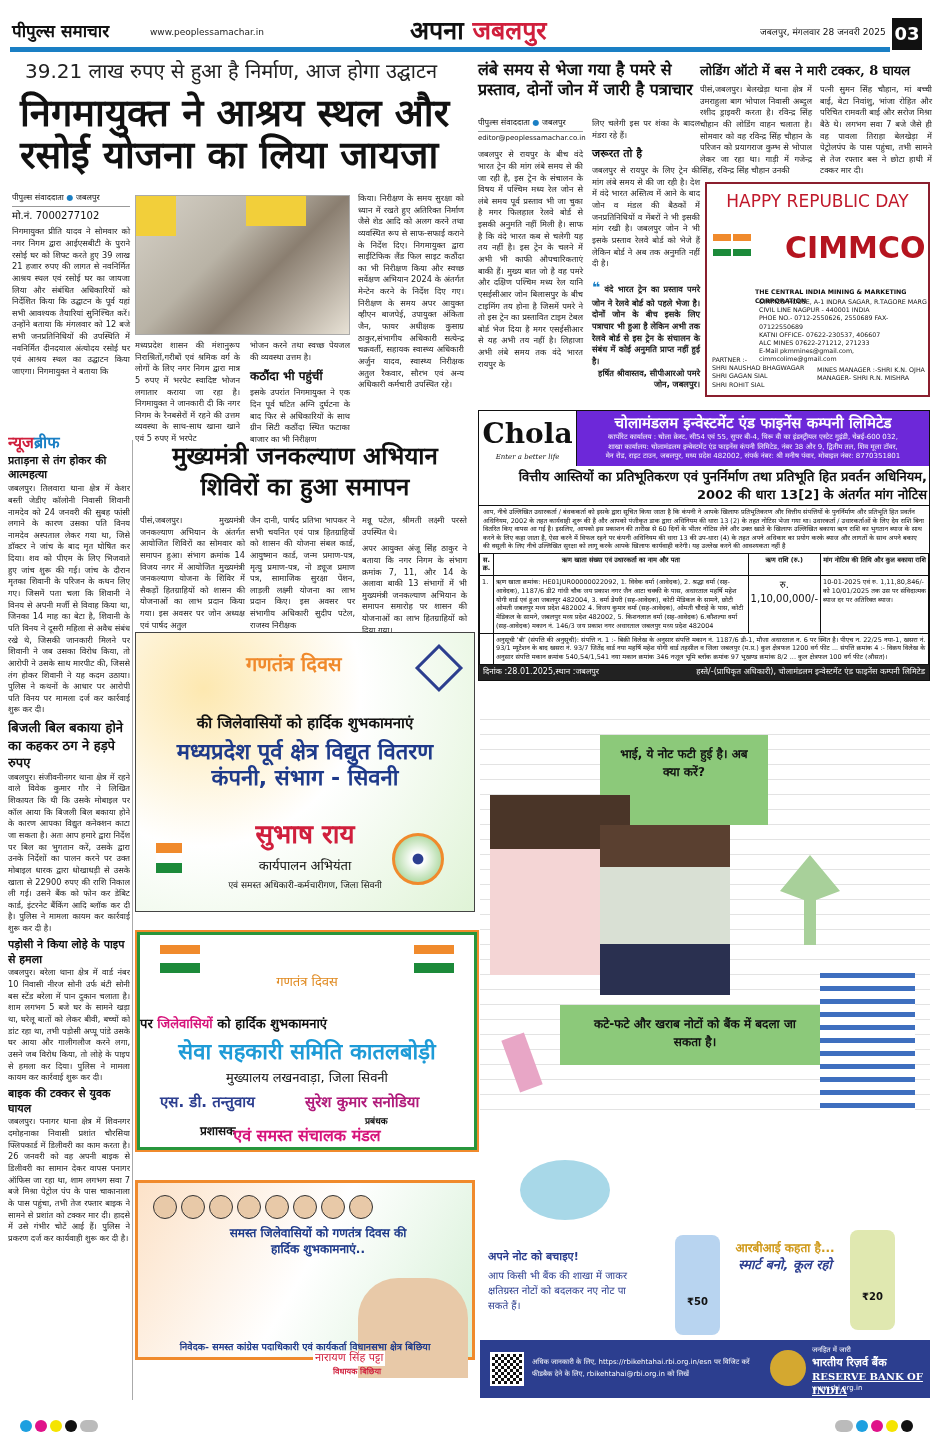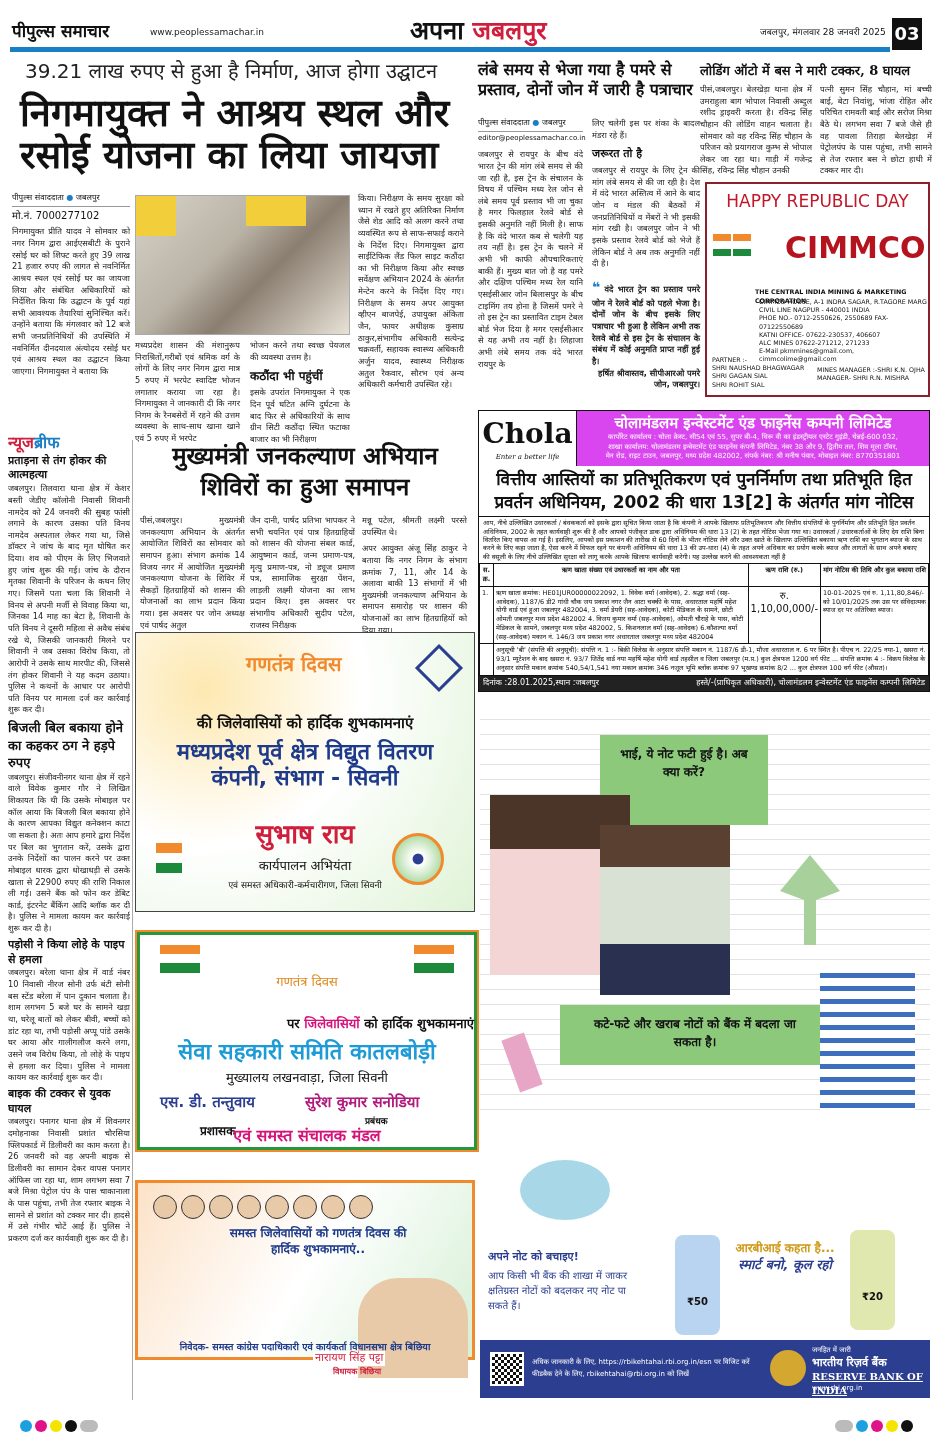--- a/index.html
+++ b/index.html
@@ -16,27 +16,27 @@
 .kicker{left:25px;top:58px;font-size:20px;color:#222}
 .head1{left:20px;top:92px;width:440px;font-size:38px;font-weight:bold;line-height:1.1;font-family:"DejaVu Serif",serif}
 .byline{font-size:8px;border-bottom:1px solid #999;padding-bottom:2px}
 .byline .bd{color:#1a7fc4}
 .col{font-size:8.2px;line-height:1.42;text-align:justify;color:#222}
 .h2{font-weight:bold;font-family:"DejaVu Serif",serif}
 .photo{left:135px;top:195px;width:215px;height:140px;background:linear-gradient(135deg,#d7d2c8,#b9b3a6 40%,#8a7e70 60%,#e8e2d6);border:1px solid #aaa}
 .photo .ylw{position:absolute;left:0;top:0;width:40px;height:40px;background:#f2cf3a}
 .photo .ylw2{position:absolute;left:110px;top:0;width:60px;height:30px;background:#f2cf3a}
 .chola{left:478px;top:410px;width:452px;border:1.5px solid #111}
-.chola .top{display:flex;background:#d946ef;color:#fff}
+.chola .top{display:flex;background:#6d28d9;color:#fff}
 .chola .lg{width:98px;background:#fff;color:#111;font-family:"DejaVu Serif",serif;font-size:28px;font-weight:bold;text-align:center;padding:4px 0;border-right:1px solid #111}
 .chola .lg small{display:block;font-size:7px;font-style:italic;font-weight:normal}
 .chola .info{flex:1;padding:2px 4px;text-align:center}
 .chola .info .t{font-size:15px;font-weight:bold}
 .chola .info div{font-size:7px}
-.chola .sub{text-align:center;font-size:17px;font-weight:bold;border-bottom:1px solid #111;padding:2px}
+.chola .sub{text-align:right;font-size:13px;font-weight:bold;border-bottom:1px solid #111;padding:2px}
 .chola .body{font-size:6.5px;padding:2px 4px;line-height:1.3}
 .chola table{width:100%;border-collapse:collapse;font-size:6.5px}
 .chola td,.chola th{border:1px solid #111;padding:2px;vertical-align:top}
 .chola .foot{background:#222;color:#fff;font-size:8px;padding:2px 4px;display:flex;justify-content:space-between}
 .cimmco{left:705px;top:182px;width:225px;height:215px;border:2px solid #8a1f2e;background:#fff}
 .cimmco .hr{color:#c0182a;font-size:17px;text-align:center;margin-top:6px}
 .cimmco .nm{color:#b5141f;font-size:30px;font-weight:bold;position:absolute;left:78px;top:44px}
 .cimmco .corp{position:absolute;left:48px;top:104px;font-size:6.3px;font-weight:bold}
 .cimmco .addr{position:absolute;left:52px;top:114px;font-size:6.3px;line-height:1.3}
 .cimmco .part{position:absolute;left:5px;top:172px;font-size:6.3px;line-height:1.3}
@@ -203,21 +203,21 @@
   <div style="position:absolute;left:0;right:0;top:224px;text-align:center;font-size:13px">कार्यपालन अभियंता</div>
   <div style="position:absolute;left:0;right:0;top:246px;text-align:center;font-size:9px">एवं समस्त अधिकारी-कर्मचारीगण, जिला सिवनी</div>
   <div class="flag" style="left:20px;top:210px;width:26px;height:30px"></div>
   <div style="position:absolute;right:30px;top:200px;width:52px;height:52px;border-radius:50%;border:3px solid #f08a2c;background:radial-gradient(#2c3e8f 15%,#fff 18%,#8cc97a)"></div>
 </div>
 
 <div class="abs ad2">
   <div class="flag" style="left:20px;top:10px;width:40px;height:28px"></div>
   <div class="flag" style="right:20px;top:10px;width:40px;height:28px"></div>
   <div style="position:absolute;left:0;right:0;top:38px;text-align:center;font-size:13px;color:#e08a20">गणतंत्र दिवस</div>
-  <div style="position:absolute;left:0;right:0;top:80px;text-align:right;font-size:13px;font-weight:bold"><span>पर</span> <span style="color:#d6137a">जिलेवासियों</span> <span>को हार्दिक शुभकामनाएं</span></div>
+  <div style="position:absolute;left:0;right:0;top:80px;text-align:left;font-size:13px;font-weight:bold"><span>पर</span> <span style="color:#d6137a">जिलेवासियों</span> <span>को हार्दिक शुभकामनाएं</span></div>
   <div style="position:absolute;left:0;right:0;top:102px;text-align:center;font-size:22px;font-weight:bold;color:#1e9bd7">सेवा सहकारी समिति कातलबोड़ी</div>
   <div style="position:absolute;left:0;right:0;top:134px;text-align:center;font-size:13px">मुख्यालय लखनवाड़ा, जिला सिवनी</div>
   <div style="position:absolute;left:20px;top:157px;font-size:15px;font-weight:bold;color:#2c3e8f">एस. डी. तन्तुवाय</div>
   <div style="position:absolute;left:60px;top:188px;font-size:12px;font-weight:bold">प्रशासक</div>
   <div style="position:absolute;left:165px;top:157px;font-size:15px;font-weight:bold;color:#b01a7a">सुरेश कुमार सनोडिया</div>
   <div style="position:absolute;left:225px;top:180px;font-size:9px;font-weight:bold">प्रबंधक</div>
   <div style="position:absolute;left:0;right:0;top:190px;text-align:center;font-size:16px;font-weight:bold;color:#d6137a">एवं समस्त संचालक मंडल</div>
 </div>
 
 <div class="abs ad3">

